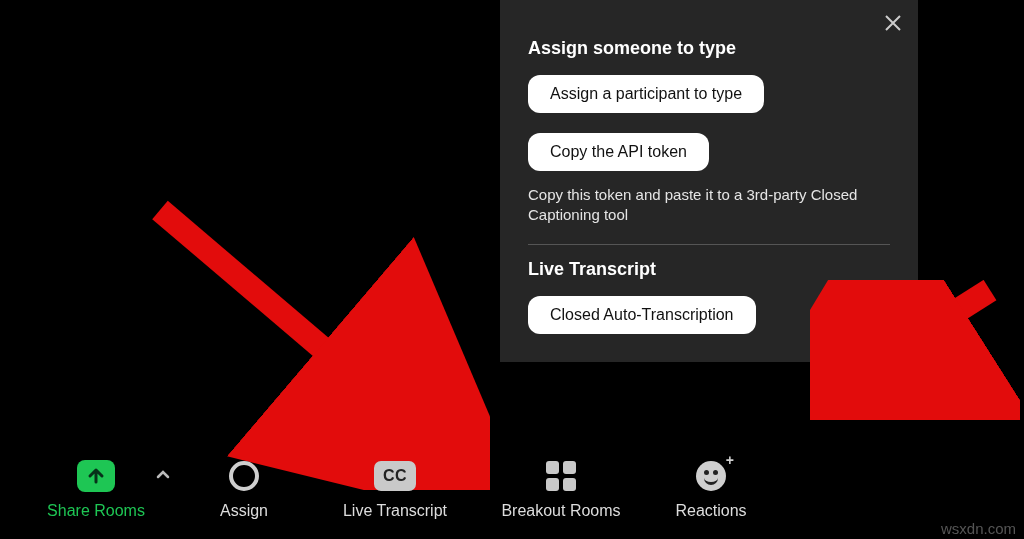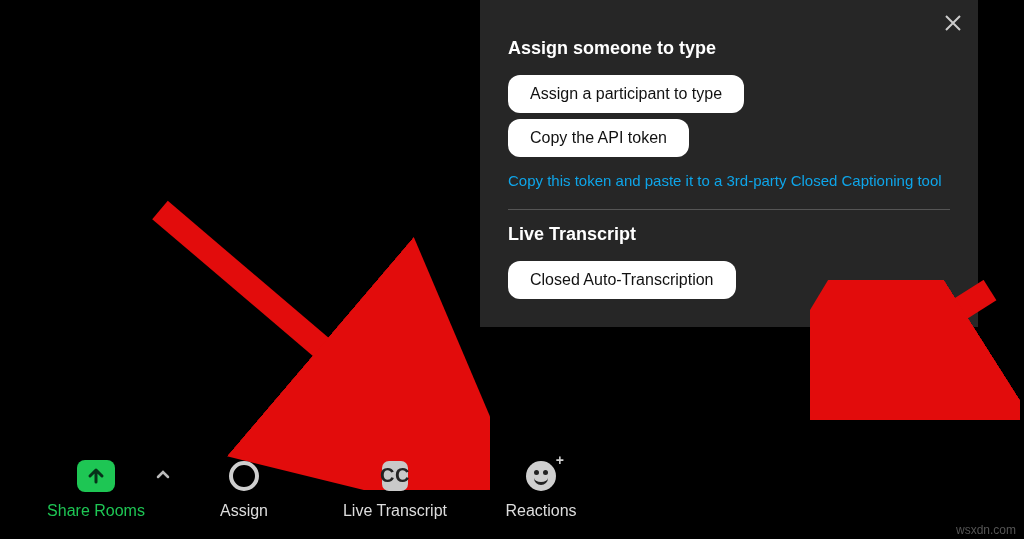--- a/index.html
+++ b/index.html
@@ -9,22 +9,22 @@
       background: #000;
       font-family: -apple-system, BlinkMacSystemFont, "Segoe UI", Helvetica, Arial, sans-serif;
       position: relative;
       overflow: hidden;
     }
 
     
     .popup {
       position: absolute;
       top: 0;
-      left: 480px;
-      width: 498px;
+      left: 500px;
+      width: 418px;
       background: #262626;
       padding: 18px 28px 28px 28px;
       color: #fff;
     }
     .popup-close {
       position: absolute;
       top: 12px;
       right: 14px;
       width: 22px;
       height: 22px;
@@ -35,33 +35,33 @@
       justify-content: center;
     }
     .section-title {
       font-size: 18px;
       font-weight: 700;
       color: #fff;
       margin-top: 14px;
       margin-bottom: 16px;
     }
     .section-title.first { margin-top: 20px; }
-    .btn-row { display: flex; gap: 18px; margin-bottom: 6px; }
+    .btn-row { display: flex; gap: 18px; margin-bottom: 20px; }
     .btn {
       background: #fff;
       color: #111;
       border: none;
       border-radius: 12px;
       padding: 10px 22px;
       font-size: 16px;
       cursor: pointer;
       font-family: inherit;
     }
     .helper {
-      color: #0ea5e9;
+      color: #e5e5e5;
       font-size: 15px;
       line-height: 1.35;
       margin-top: 14px;
       margin-bottom: 18px;
     }
     .divider {
       border: none;
       border-top: 1px solid #555;
       margin: 6px 0 0 0;
     }
@@ -133,26 +133,26 @@
       font-size: 18px;
     }
 
     .record-ring {
       width: 30px; height: 30px;
       border: 4px solid #cfcfcf;
       border-radius: 50%;
     }
 
     .cc-badge {
-      width: 26px; height: 30px;
+      width: 42px; height: 30px;
       background: #c9c9c9;
       border-radius: 7px;
       color: #232323;
       font-weight: 800;
-      font-size: 20px;
+      font-size: 16px;
       display: flex; align-items: center; justify-content: center;
       letter-spacing: 0.5px;
     }
 
     .grid4 {
       width: 30px; height: 30px;
       display: grid;
       grid-template-columns: 1fr 1fr;
       grid-template-rows: 1fr 1fr;
       gap: 4px;
@@ -191,21 +191,21 @@
       color: #cfcfcf;
       font-size: 14px;
       font-weight: 700;
     }
 
     
     .arrow {
       position: absolute;
       pointer-events: none;
     }
-    .watermark { position:absolute; right:8px; bottom:2px; color:#555; font-size:12px; }
+    .watermark { position:absolute; right:8px; bottom:2px; color:#555; font-size:15px; }
   </style>
 </head>
 <body>
 
 <div class="popup">
   <div class="popup-close">
     <svg width="18" height="18" viewBox="0 0 18 18">
         <path d="M2 2 L16 16 M16 2 L2 16" stroke="#ccc" stroke-width="2" fill="none"></path>
       </svg>
   </div>
@@ -266,20 +266,31 @@
     <div class="tool-label">Assign</div>
   </div>
 
   <div class="tool tool-cc">
     <div class="icon-holder">
         <div class="cc-badge">CC</div>
       </div>
     <div class="tool-label">Live Transcript</div>
   </div>
 
+  <div class="tool tool-breakout">
+    <div class="icon-holder">
+        <div class="grid4">
+          <span></span>
+          <span></span>
+          <span></span>
+          <span></span>
+        </div>
+      </div>
+    <div class="tool-label">Breakout Rooms</div>
+  </div>
 
   <div class="tool tool-reactions">
     <div class="icon-holder" style="position:relative;">
       <div class="smiley">
           <div class="mouth"></div>
         </div>
       <div class="plus-badge">+</div>
     </div>
     <div class="tool-label">Reactions</div>
   </div>

